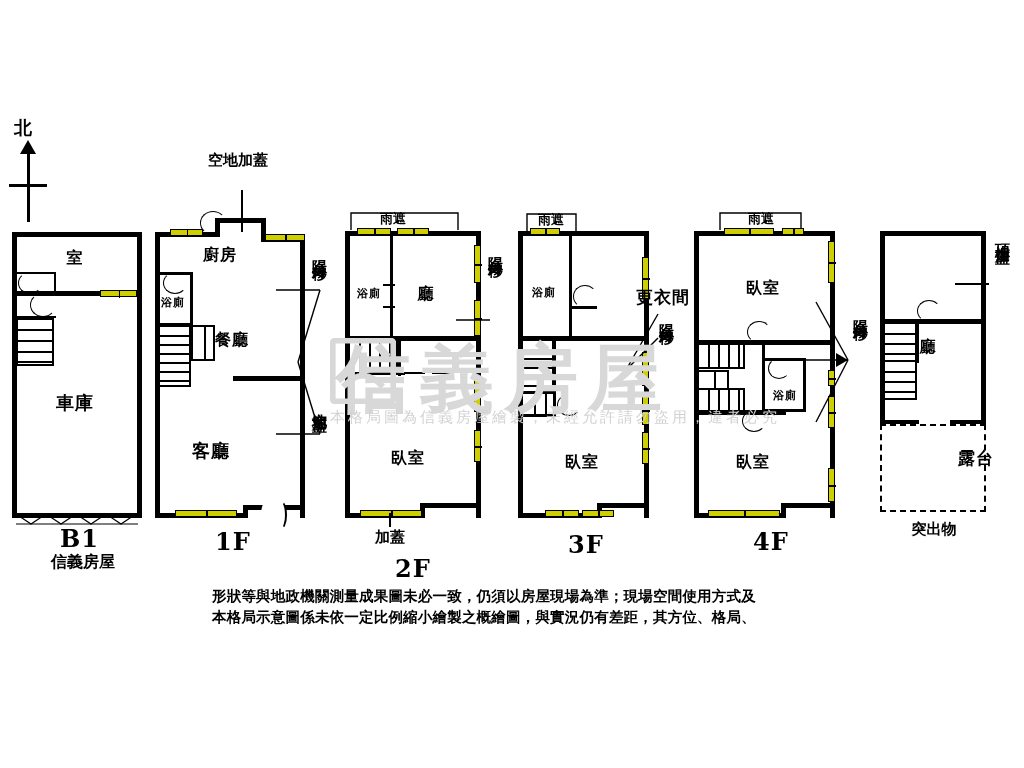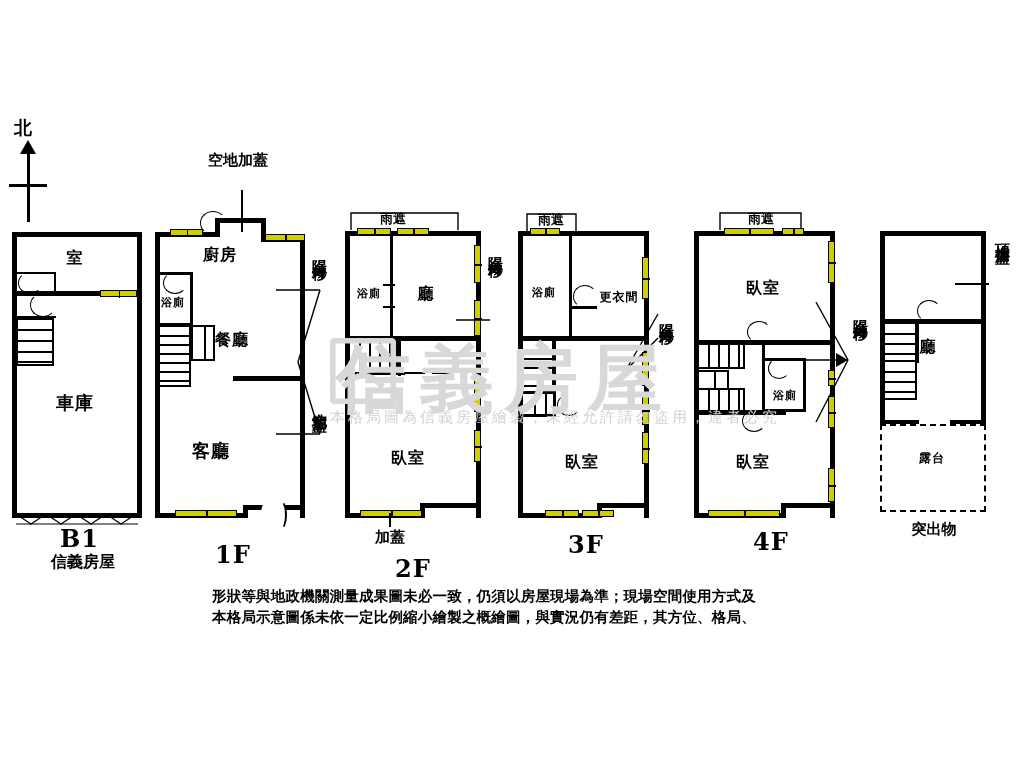--- a/index.html
+++ b/index.html
@@ -13,21 +13,21 @@
   .tv{width:5px;}            
   .mh{height:3px;}
   .mv{width:3px;}
   .tnh{height:2px;}
   .tnv{width:2px;}
 
   .room{position:absolute;display:flex;align-items:center;justify-content:center;
         font-weight:bold;letter-spacing:1px;white-space:nowrap;color:#000;}
   .r18{font-size:18px;}
   .r16{font-size:16px;}
-  .r12{font-size:12px;}
+  .r12{font-size:17px;margin-left:44px;}
   .r11{font-size:11px;}
 
   
   .winH{position:absolute;background:#cfcf00;border:1.5px solid #000;height:7px;box-sizing:border-box;}
   .winV{position:absolute;background:#cfcf00;border:1.5px solid #000;width:7px;box-sizing:border-box;}
   .winH::after{content:"";position:absolute;left:50%;top:-1.5px;bottom:-1.5px;width:1.5px;background:#000;}
   .winV::after{content:"";position:absolute;top:50%;left:-1.5px;right:-1.5px;height:1.5px;background:#000;}
 
   
   .stairs{position:absolute;border:2px solid #000;box-sizing:border-box;background:#fff;}
@@ -183,21 +183,21 @@
     </svg>
 
     <div class="vlabel" style="left:311px;top:248px;font-size:15px;">陽台外移</div>
     <div class="vlabel" style="left:311px;top:400px;font-size:15px;">空地加蓋</div>
 
     <div class="room r16" style="left:188px;top:243px;width:64px;height:24px;">廚房</div>
     <div class="room r11" style="left:155px;top:293px;width:36px;height:18px;">浴廁</div>
     <div class="room r16" style="left:200px;top:328px;width:64px;height:24px;">餐廳</div>
     <div class="room r18" style="left:174px;top:438px;width:74px;height:26px;">客廳</div>
 
-    <div class="floorname" style="left:215px;top:540px;">1F</div>
+    <div class="floorname" style="left:215px;top:527px;">1F</div>
   </div>
 
   <div>
 
     <div class="hlabel" style="left:372px;top:210px;width:42px;font-size:13px;">雨遮</div>
     <svg style="position:absolute;left:350px;top:210px;width:110px;height:22px;">
       <polyline points="1,20 1,3 108,3 108,20" fill="none" stroke="#000" stroke-width="1.4"></polyline>
     </svg>
 
     <div class="wall th" style="left:345px;top:231px;width:136px;"></div>

